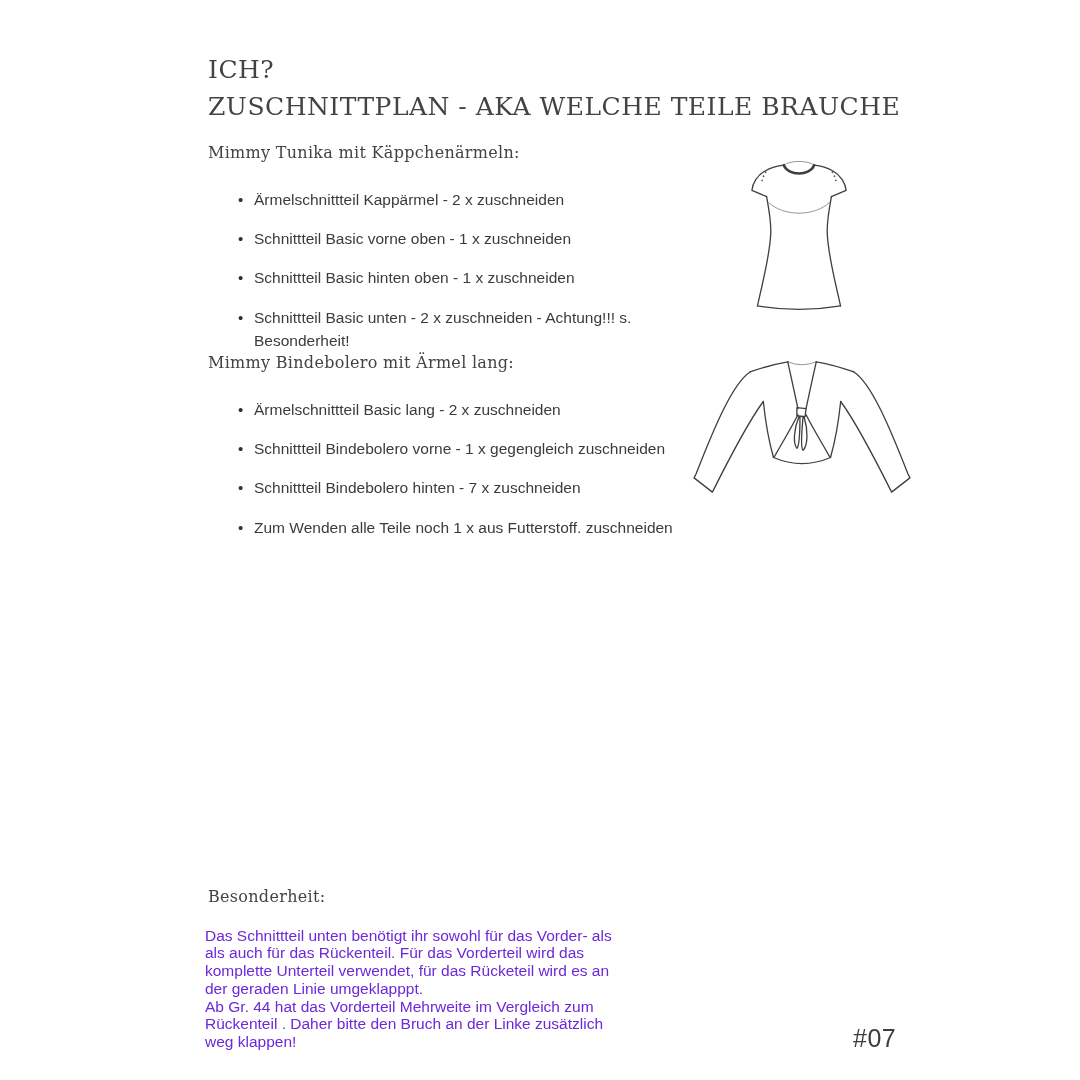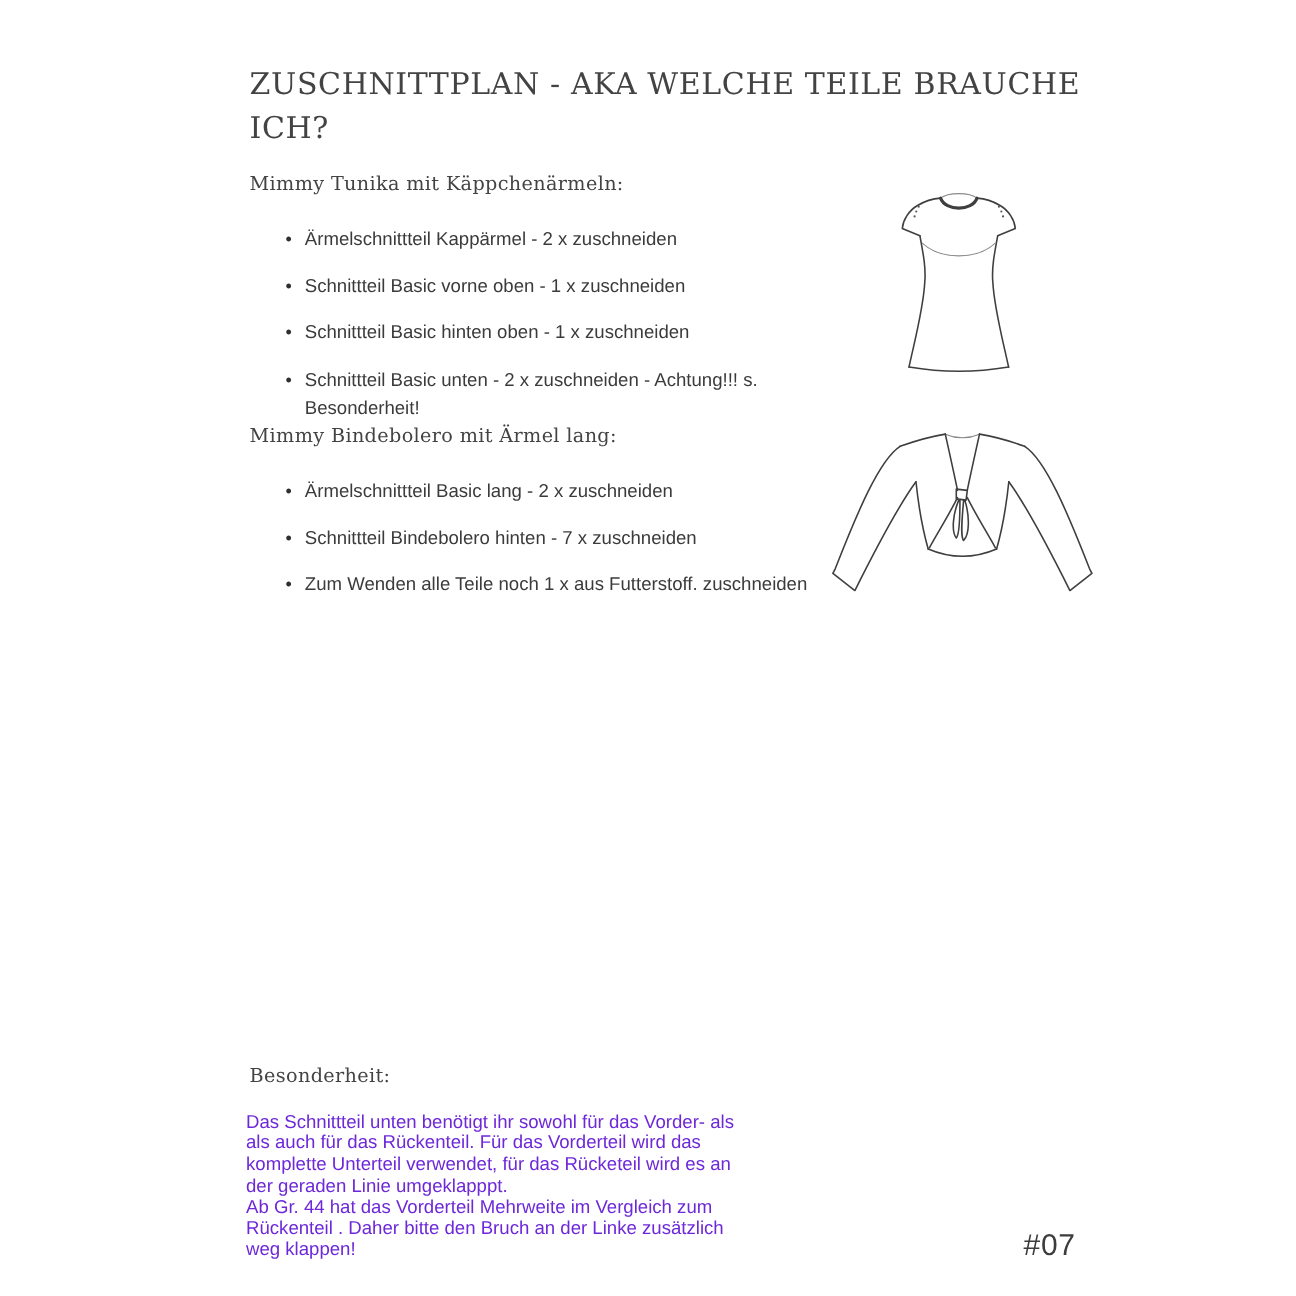--- a/index.html
+++ b/index.html
@@ -95,22 +95,22 @@
   .illus .thick { stroke-width: 2.6; }
   .illus .thin  { stroke: #8a8a8a; stroke-width: 0.9; }
   .illus .dot   { fill: #5a5a5a; stroke: none; }
 </style>
 </head>
 <body>
 
 <div class="page">
 
   <h1 class="page-title display-font">
+    <span class="title-line">ICH?</span>
     <span class="title-line">ZUSCHNITTPLAN - AKA WELCHE TEILE BRAUCHE</span>
-    <span class="title-line">ICH?</span>
   </h1>
 
   <h2 class="section-heading heading-tunika display-font">Mimmy Tunika mit Käppchenärmeln:</h2>
 
   <ul class="cut-list list-tunika">
     <li>Ärmelschnittteil Kappärmel - 2 x zuschneiden</li>
     <li>Schnittteil Basic vorne oben - 1 x zuschneiden</li>
     <li>Schnittteil Basic hinten oben - 1 x zuschneiden</li>
     <li>Schnittteil Basic unten - 2 x zuschneiden - Achtung!!! s.
 Besonderheit!</li>
@@ -142,20 +142,21 @@
       <circle class="dot" cx="98" cy="17" r="0.9"></circle>
       <circle class="dot" cx="100" cy="21" r="0.9"></circle>
       <circle class="dot" cx="101.4" cy="25" r="0.9"></circle>
     </svg>
   </div>
 
   <h2 class="section-heading heading-bolero display-font">Mimmy Bindebolero mit Ärmel lang:</h2>
 
   <ul class="cut-list list-bolero">
     <li>Ärmelschnittteil Basic lang - 2 x zuschneiden</li>
+    <li>Schnittteil Bindebolero vorne - 1 x gegengleich zuschneiden</li>
     <li>Schnittteil Bindebolero hinten - 7 x zuschneiden</li>
     <li>Zum Wenden alle Teile noch 1 x aus Futterstoff. zuschneiden</li>
   </ul>
 
   <div class="illus illus-bolero">
     <svg viewBox="0 0 220 142" xmlns="http://www.w3.org/2000/svg">
 
       <path class="thin" d="M96,4 Q110,10 124,4"></path>
 
       <path d="M96,4 C84,6 70,10 59,14"></path>

